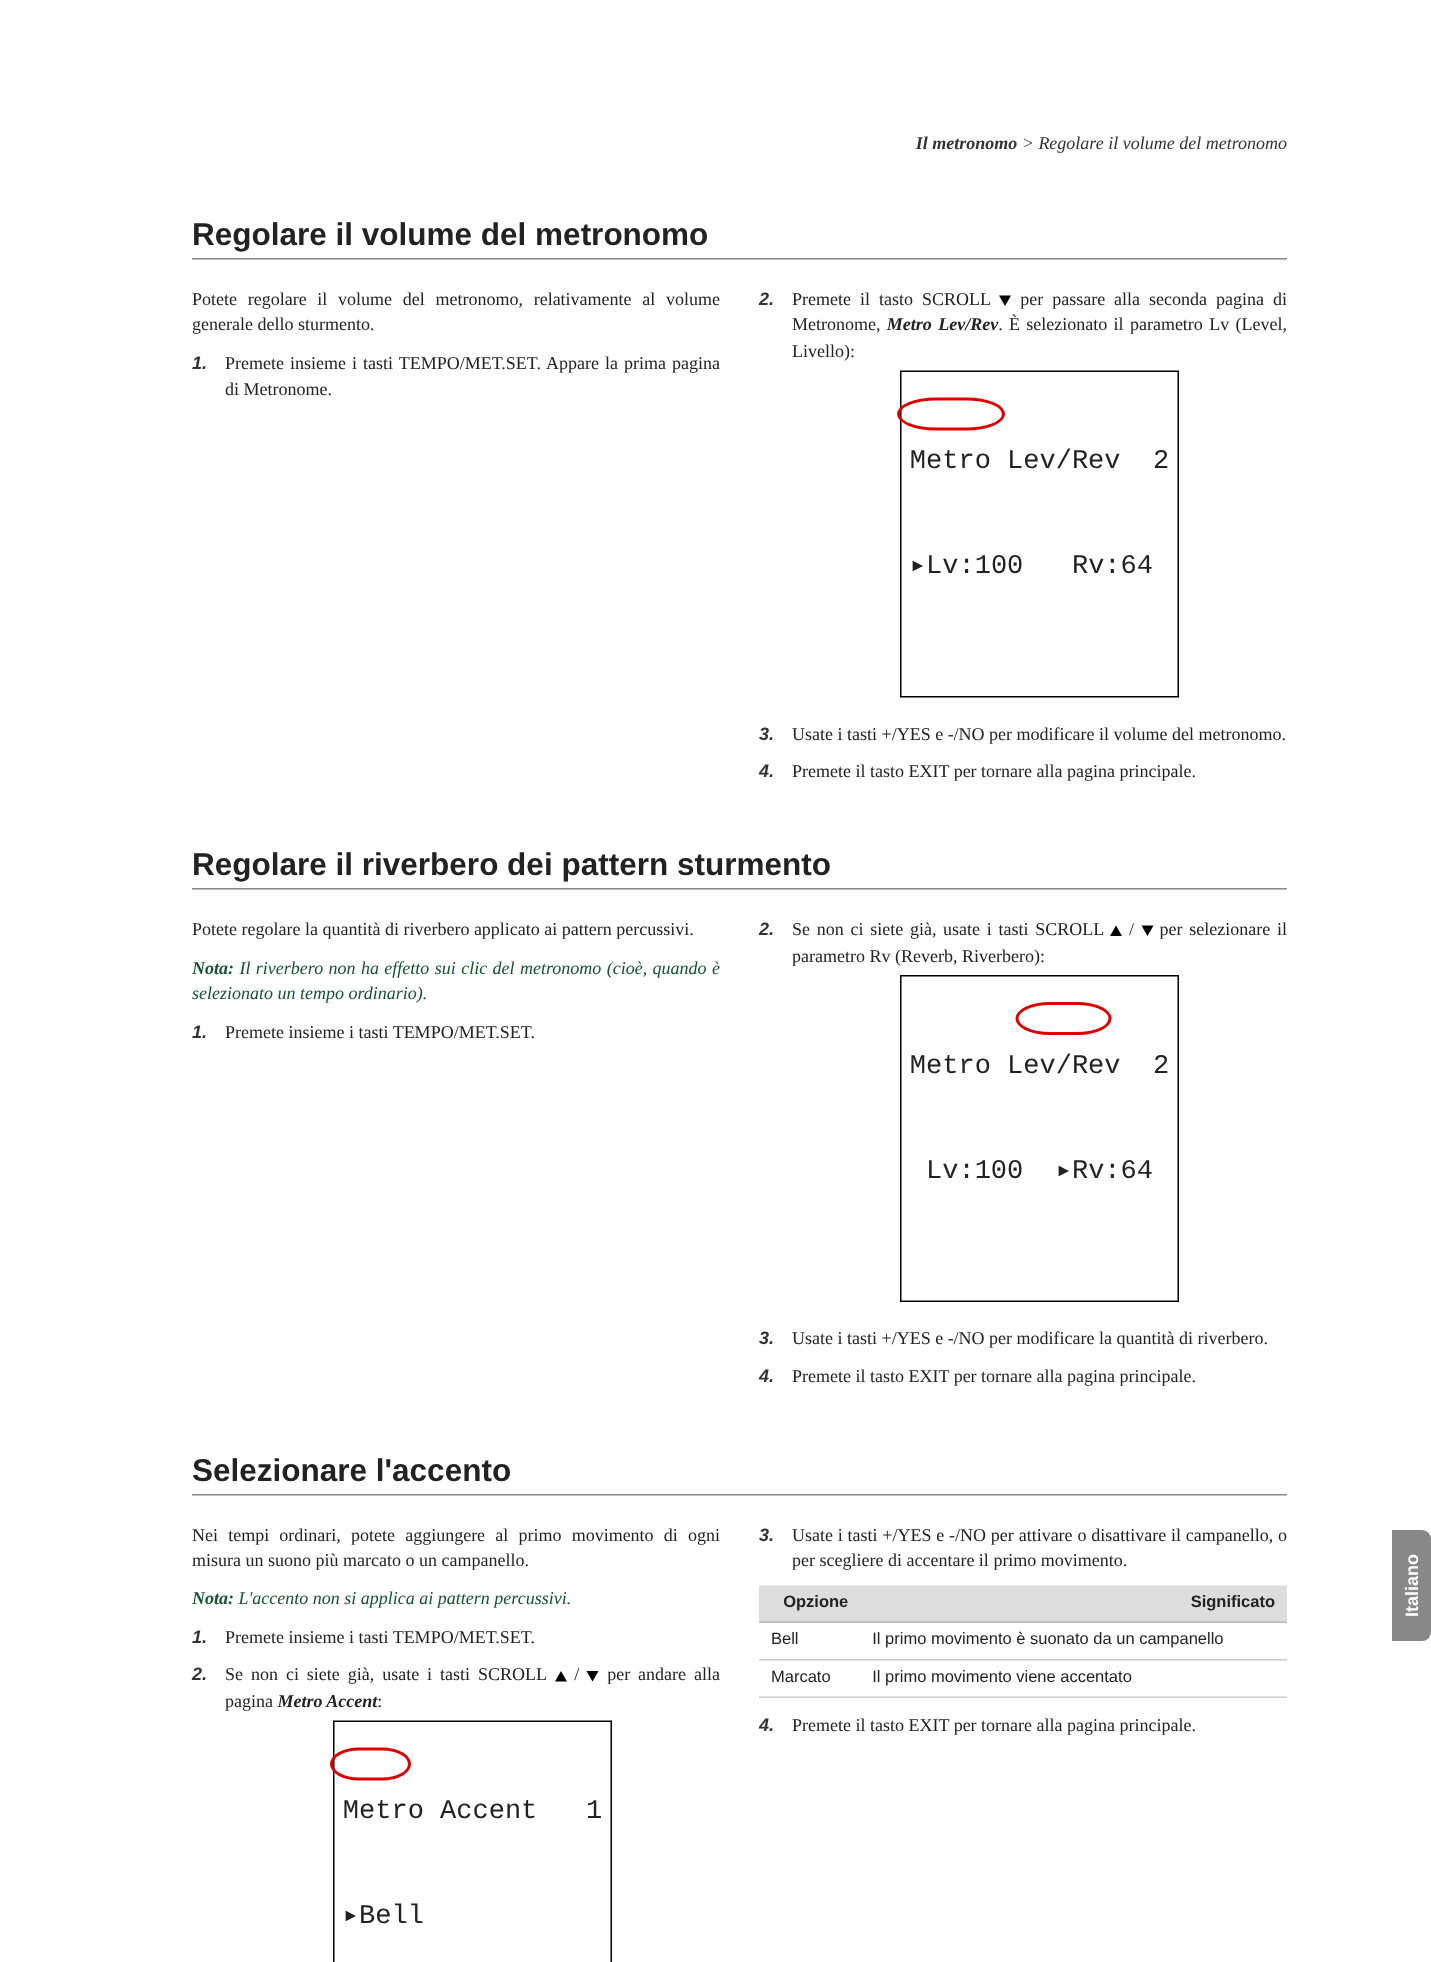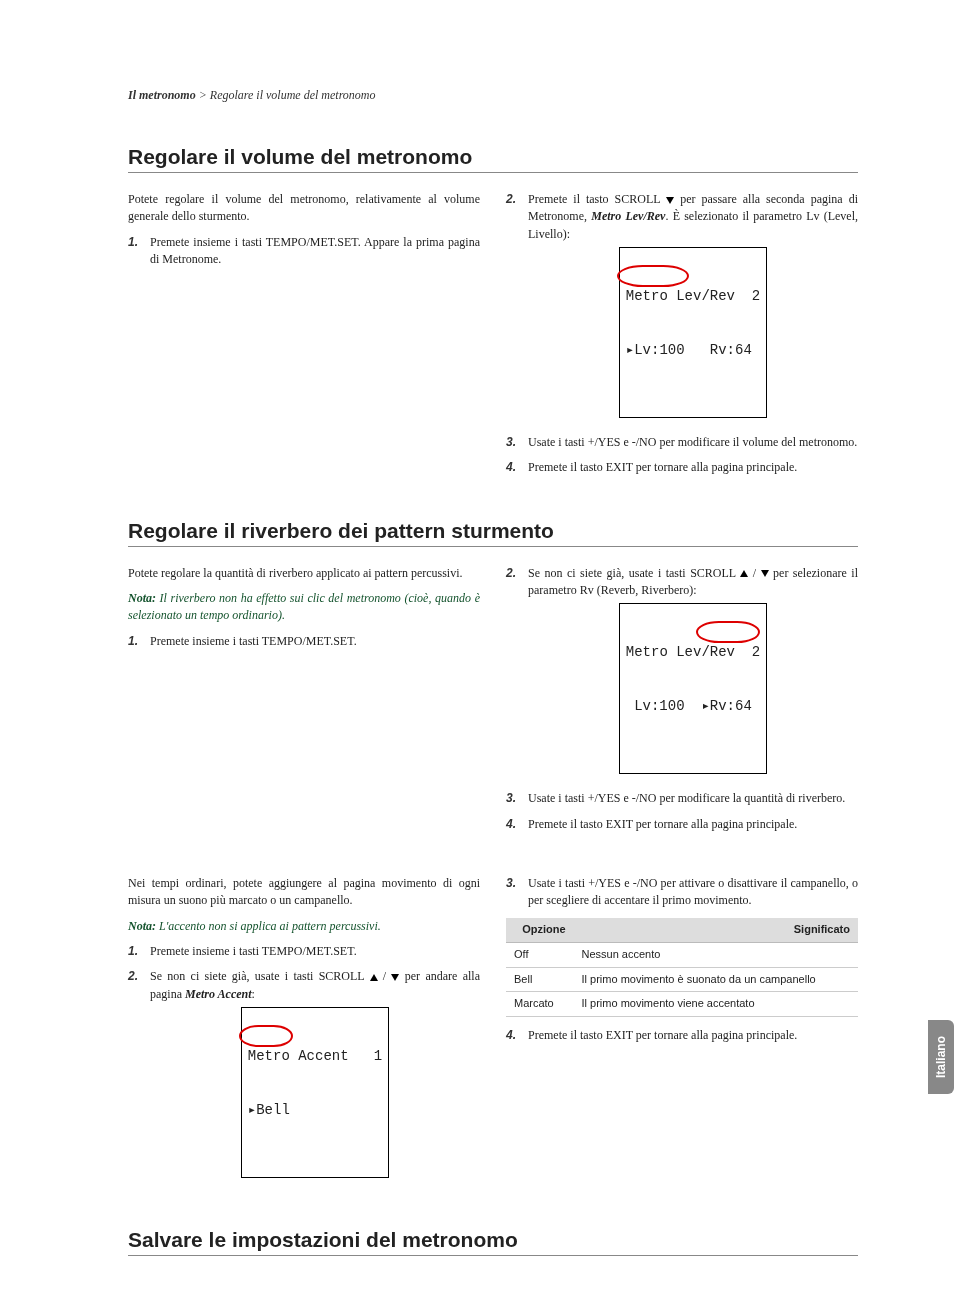--- a/index.html
+++ b/index.html
@@ -9,21 +9,21 @@
     font-family: Georgia, 'Times New Roman', serif;
     color: #222;
     width: 954px;
   }
   .page {
     padding: 88px 96px 60px 128px;
     position: relative;
     box-sizing: border-box;
   }
   .breadcrumb {
-    text-align: left;
+    text-align: right;
     font-style: italic;
     font-size: 12px;
     margin-bottom: 42px;
     color: #333;
   }
   .breadcrumb .strong { font-weight: bold; }
   h2 {
     font-family: 'Trebuchet MS', 'Segoe UI', Arial, sans-serif;
     font-weight: bold;
     font-size: 21px;
@@ -69,21 +69,21 @@
   .tri-down, .tri-up {
     display: inline-block;
     width: 0; height: 0;
     vertical-align: middle;
   }
   .tri-down { border-left: 4px solid transparent; border-right: 4px solid transparent; border-top: 7px solid #000; }
   .tri-up { border-left: 4px solid transparent; border-right: 4px solid transparent; border-bottom: 7px solid #000; }
 
   .lcd {
     font-family: 'Courier New', monospace;
-    font-size: 14px;
+    font-size: 18px;
     line-height: 1.3;
     border: 1.5px solid #000;
     display: inline-block;
     padding: 2px 6px 3px 6px;
     white-space: pre;
     position: relative;
     margin: 4px 0 8px 0;
   }
   .lcd-wrap { text-align: center; }
   .lcd .row { position: relative; display:block; }
@@ -188,23 +188,24 @@
             </div>
           </li>
           <li>Usate i tasti +/YES e -/NO per modificare la quantità di riverbero.</li>
           <li>Premete il tasto EXIT per tornare alla pagina principale.</li>
         </ol>
       </div>
     </div>
   </div>
 
   <div class="section">
+    <h2>Selezionare l'accento</h2>
     <div class="cols">
       <div class="col">
-        <p>Nei tempi ordinari, potete aggiungere al pagina movimento di ogni misura un suono più marcato o un campanello.</p>
+        <p>Nei tempi ordinari, potete aggiungere al primo movimento di ogni misura un suono più marcato o un campanello.</p>
         <p class="note"><span class="nb">Nota:</span><span> L'accento non si applica ai pattern percussivi.</span></p>
         <ol class="steps">
           <li>Premete insieme i tasti TEMPO/MET.SET.</li>
           <li>
             <span>Se non ci siete già, usate i tasti SCROLL </span><span class="tri-up"></span><span> / </span><span class="tri-down"></span><span> per andare alla pagina </span><span class="bolditalic">Metro Accent</span><span>:</span>
             <div class="lcd-wrap">
               <span class="lcd">
                 <span class="row">Metro Accent   1</span>
                 <span class="row">▸Bell           </span>
                 <span class="circ" style="left:-3px; top:17px; width:50px; height:18px;"></span>
@@ -217,24 +218,20 @@
         <ol class="steps" style="counter-reset: step 2;">
           <li>Usate i tasti +/YES e -/NO per attivare o disattivare il campanello, o per scegliere di accentare il primo movimento.</li>
         </ol>
         <table class="opts">
           <tbody>
               <tr>
                 <th>Opzione</th>
                 <th>Significato</th>
               </tr>
           <tr>
-                <td>Off</td>
-                <td>Nessun accento</td>
-              </tr>
-          <tr>
                 <td>Bell</td>
                 <td>Il primo movimento è suonato da un campanello</td>
               </tr>
           <tr>
                 <td>Marcato</td>
                 <td>Il primo movimento viene accentato</td>
               </tr>
         </tbody>
           </table>
         <ol class="steps" style="counter-reset: step 3;">

